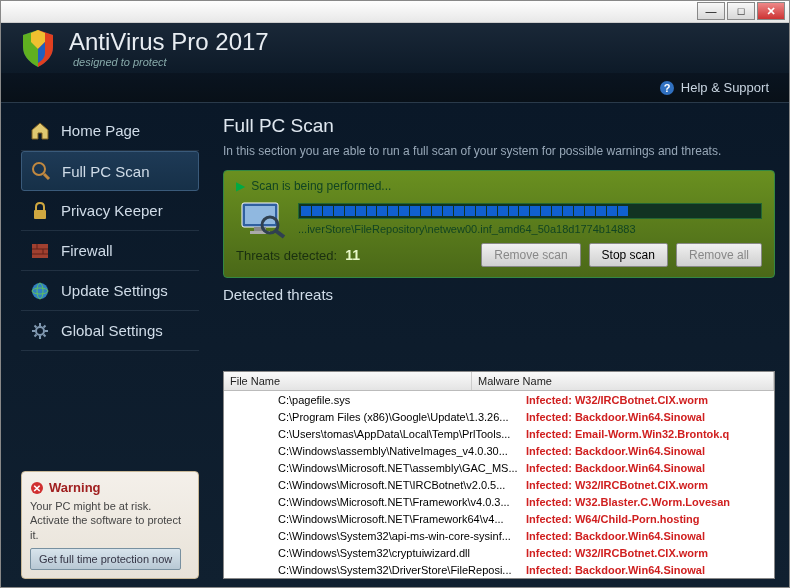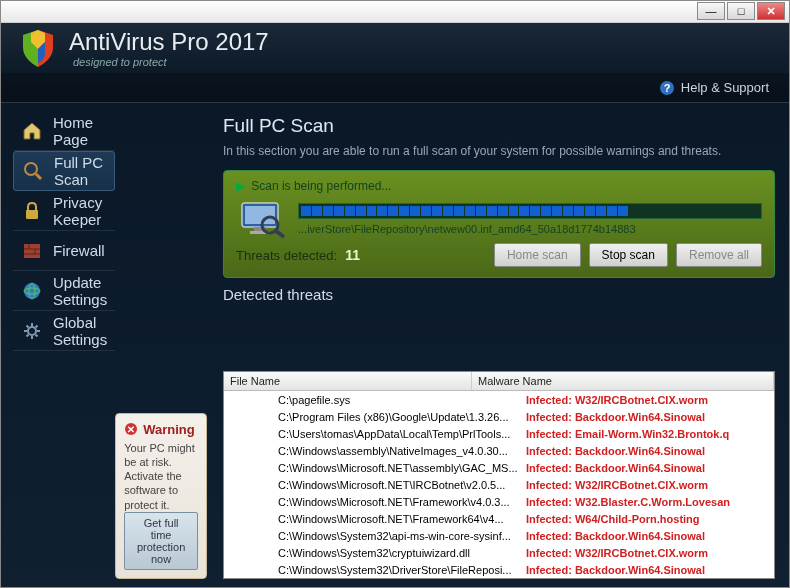--- a/index.html
+++ b/index.html
@@ -14,28 +14,28 @@
     .header { height: 62px; background: linear-gradient(#1a2838, #0d1a28); display: flex; align-items: center; padding: 0 16px; }
     .logo { width: 42px; height: 42px; margin-right: 10px; }
     .app-title { color: #e8edf2; font-size: 24px; font-weight: normal; }
     .app-subtitle { color: #8aa; font-style: italic; font-size: 11px; margin-left: 4px; }
     
     .subheader { height: 36px; background: linear-gradient(#0a1420, #081018); display: flex; justify-content: flex-end; align-items: center; padding: 0 20px; border-bottom: 1px solid #2a3a4a; }
     .help-link { color: #c8d4e0; font-size: 13px; display: flex; align-items: center; gap: 6px; cursor: pointer; }
     
     .body { flex: 1; display: flex; background: linear-gradient(#0a1828, #102030); }
     
-    .sidebar { width: 218px; padding: 8px 12px; display: flex; flex-direction: row; }
+    .sidebar { width: 218px; padding: 8px 20px; display: flex; flex-direction: column; }
     .nav-item { height: 40px; display: flex; align-items: center; gap: 10px; padding: 0 8px; color: #d0dce8; font-size: 15px; cursor: pointer; border-bottom: 1px solid rgba(120,140,160,0.2); }
     .nav-item.selected { background: linear-gradient(#1e3a56, #163048); border: 1px solid #3a5a7a; border-radius: 3px; }
     .nav-icon { width: 22px; height: 22px; display: flex; align-items: center; justify-content: center; }
     
     .warning-box { margin-top: auto; background: linear-gradient(#f4f0ea, #e8e2d8); border: 1px solid #c8b898; border-radius: 4px; padding: 8px; font-size: 11px; }
     .warning-title { color: #a02020; font-weight: bold; font-size: 13px; display: flex; align-items: center; gap: 5px; margin-bottom: 4px; }
-    .warning-text { color: #444; line-height: 1.3; }
+    .warning-text { color: #444; line-height: 1.3; margin-bottom: 6px; }
     .warning-btn { background: linear-gradient(#d8e4ec, #b8c8d4); border: 1px solid #7890a0; padding: 4px 8px; font-size: 11px; cursor: pointer; border-radius: 2px; color: #334; }
     
     .main { flex: 1; padding: 12px 14px 8px 4px; display: flex; flex-direction: column; overflow: hidden; }
     .main-title { color: #e0e8f0; font-size: 19px; margin-bottom: 6px; }
     .main-desc { color: #98a8b8; font-size: 12px; line-height: 1.4; margin-bottom: 10px; }
     
     .scan-panel { background: linear-gradient(#6a9020, #4a6818); border: 1px solid #384; border-radius: 4px; padding: 8px 12px 10px; margin-bottom: 8px; }
     .scan-status { color: #142; font-size: 12px; display: flex; align-items: center; gap: 6px; margin-bottom: 6px; }
     .scan-row { display: flex; align-items: center; gap: 10px; }
     .scan-icon { width: 52px; height: 40px; }
@@ -235,21 +235,21 @@
                 <div class="seg off"></div>
                 <div class="seg off"></div>
               </div>
             <div class="scan-path">...iverStore\FileRepository\netwew00.inf_amd64_50a18d1774b14883</div>
           </div>
         </div>
         <div class="scan-bottom">
           <span class="threats-label">Threats detected:</span>
           <span class="threats-count">11</span>
           <span class="spacer"></span>
-          <button class="scan-btn" disabled="">Home scan</button>
+          <button class="scan-btn" disabled="">Remove scan</button>
           <button class="scan-btn">Stop scan</button>
           <button class="scan-btn" disabled="">Remove all</button>
         </div>
       </div>
 
       <div class="threats-title">Detected threats</div>
       <div class="threats-table">
         <div class="th-row">
           <div class="th c1">File Name</div>
           <div class="th c2">Malware Name</div>

